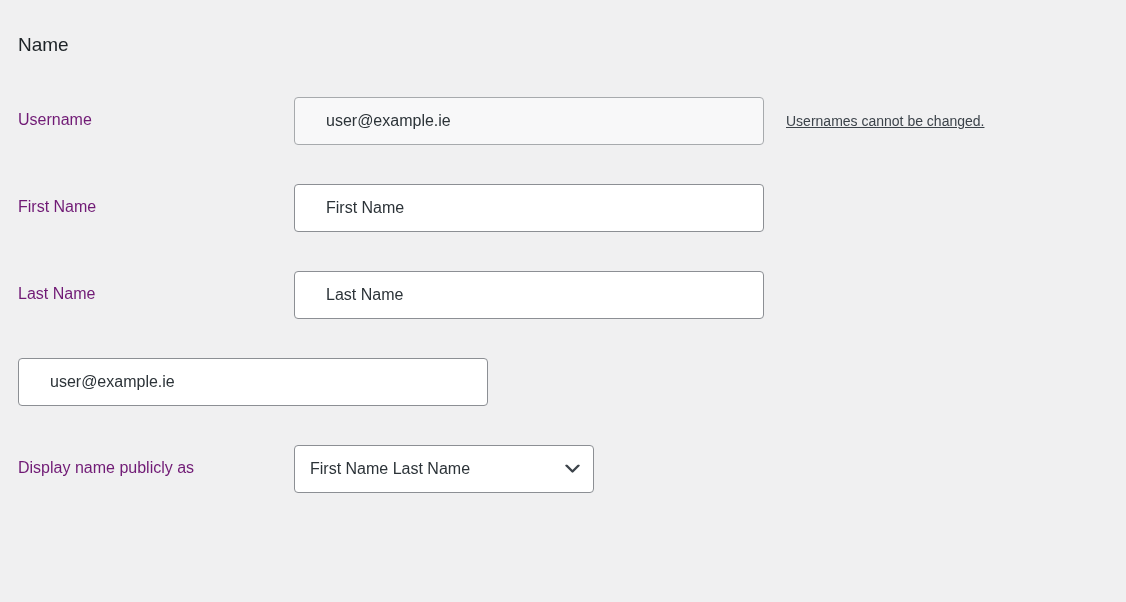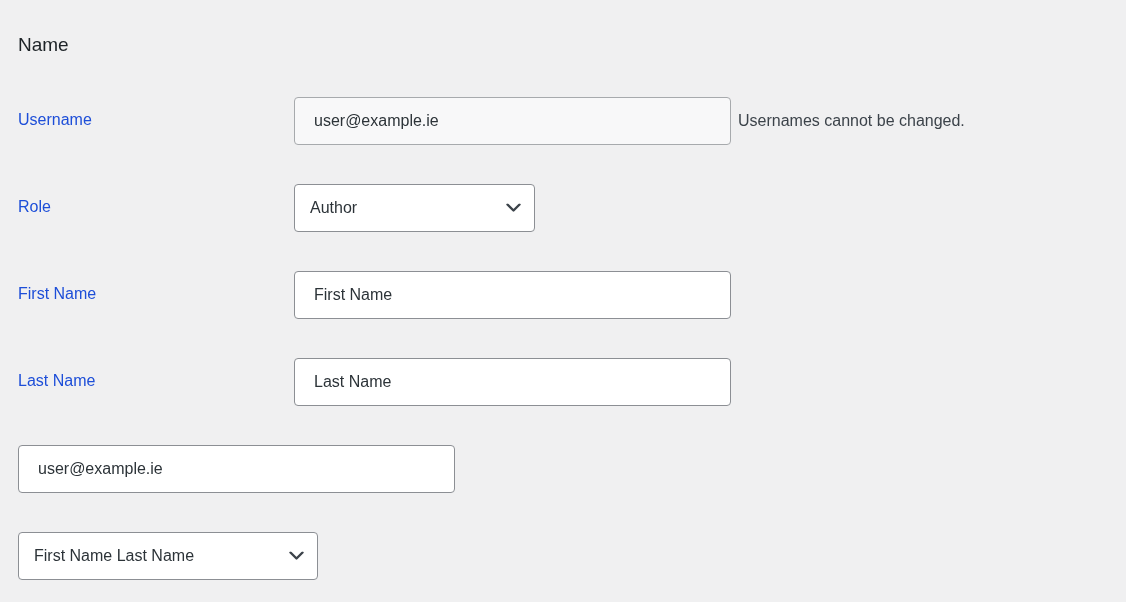--- a/index.html
+++ b/index.html
@@ -30,31 +30,31 @@
   .row {
     display: flex;
     align-items: center;
     height: 87px;
   }
   .row-label {
     flex: 0 0 276px;
     width: 276px;
     font-size: 16px;
     line-height: 1.3;
-    color: #1d4ed8;
+    color: #701a75;
     font-weight: 400;
   }
   .text-input {
     box-sizing: border-box;
-    width: 437px;
+    width: 470px;
     height: 48px;
     border: 1px solid #8c8f94;
     border-radius: 4px;
     background: #ffffff;
-    padding: 0 19px;
+    padding: 0 31px;
     font-family: "Liberation Sans", "DejaVu Sans", sans-serif;
     font-size: 16px;
     color: #2c3338;
     outline: none;
   }
   .text-input.is-disabled {
     background: rgba(255, 255, 255, 0.55);
     border-color: #a7aaad;
     color: #2c3338;
   }
@@ -82,67 +82,58 @@
   .select-control.w-display { width: 300px; }
   .chevron {
     position: absolute;
     right: 14px;
     top: 50%;
     transform: translateY(-50%);
     pointer-events: none;
     display: block;
   }
   .field-note {
-    margin-left: 7px;
-    font-size: 16px;
+    margin-left: 22px;
+    font-size: 14px;
     color: #3c434a;
+    text-decoration: underline;
   }
 </style>
 </head>
 <body>
 
 <div class="wrap">
 
   <h2 class="section-title">Name</h2>
 
   <div class="rows">
 
     <div class="row">
       <div class="row-label">Username</div>
       <input type="text" class="text-input is-disabled" disabled="" value="user@example.ie" style="">
       <span class="field-note">Usernames cannot be changed.</span>
     </div>
 
-    <div class="row">
-      <div class="row-label">Role</div>
-      <span class="select-wrap">
-        <select class="select-control w-role">
-          <option>Author</option>
-        </select>
-        <svg class="chevron" width="15" height="9" viewBox="0 0 15 9">
-          <polyline points="1.5,1 7.5,7 13.5,1" fill="none" stroke="#3c434a" stroke-width="2.4" stroke-linecap="round" stroke-linejoin="round"></polyline>
-        </svg>
-      </span>
-    </div>
 
     <div class="row">
       <div class="row-label">First Name</div>
       <input type="text" class="text-input" value="First Name" style="">
     </div>
 
     <div class="row">
       <div class="row-label">Last Name</div>
       <input type="text" class="text-input" value="Last Name" style="">
     </div>
 
     <div class="row">
       <input type="text" class="text-input" value="user@example.ie" style="">
     </div>
 
     <div class="row">
+      <div class="row-label">Display name publicly as</div>
       <span class="select-wrap">
         <select class="select-control w-display">
           <option>First Name Last Name</option>
         </select>
         <svg class="chevron" width="15" height="9" viewBox="0 0 15 9">
           <polyline points="1.5,1 7.5,7 13.5,1" fill="none" stroke="#3c434a" stroke-width="2.4" stroke-linecap="round" stroke-linejoin="round"></polyline>
         </svg>
       </span>
     </div>
 

